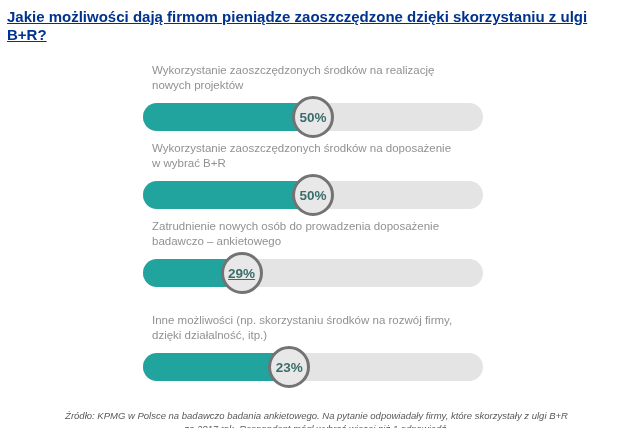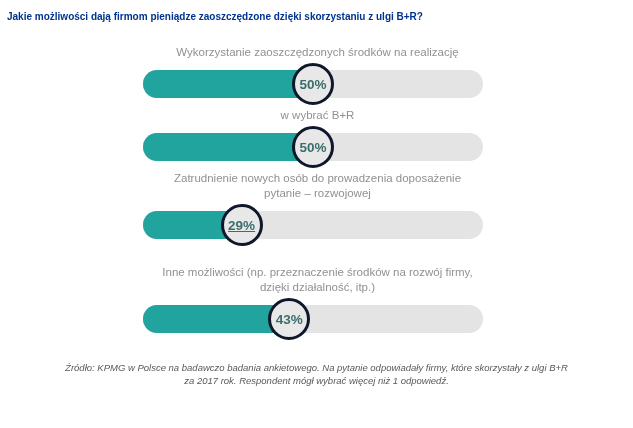--- a/index.html
+++ b/index.html
@@ -12,30 +12,30 @@
     font-family: "Liberation Sans", "DejaVu Sans", sans-serif;
   }
   .page {
     position: relative;
     width: 633px;
     height: 428px;
     background: #ffffff;
   }
   .chart-title {
     margin: 8px 6px 0 7px;
-    font-size: 10px;
+    font-size: 15px;
     font-weight: bold;
     color: #00338d;
     line-height: 18px;
     letter-spacing: 0px;
+    text-decoration: underline;
   }
   .chart-area {
     margin-left: 143px;
     width: 340px;
-    text-align: center;
   }
   .group { }
   .group + .group { margin-top: 10px; }
   .group-4 { margin-top: 26px !important; }
   .group-1 { margin-top: 19px; }
   .bar-label {
     padding-left: 9px;
     font-size: 11.5px;
     line-height: 15px;
     color: #8f9193;
@@ -61,21 +61,21 @@
     background: #21a39e;
     border-radius: 14px;
   }
   .badge {
     position: absolute;
     top: -7px;
     width: 42px;
     height: 42px;
     box-sizing: border-box;
     background: #e8e8e8;
-    border: 3px solid #0f172a;
+    border: 3px solid #737373;
     border-radius: 50%;
     display: flex;
     align-items: center;
     justify-content: center;
     font-size: 13.5px;
     font-weight: bold;
     color: #3b6e6b;
     z-index: 2;
   }
   .footer {
@@ -93,70 +93,72 @@
 
 <div class="page">
 
   <div class="chart-title">Jakie możliwości dają firmom pieniądze zaoszczędzone dzięki skorzystaniu z ulgi B+R?</div>
 
   <div class="chart-area">
 
     <div class="group group-1">
       <div class="bar-label">
         <div>Wykorzystanie zaoszczędzonych środków na realizację</div>
+        <div>nowych projektów</div>
       </div>
       <div class="bar-row">
         <div class="track">
           <div class="fill" style="width: 50%;"></div>
           <div class="badge" style="left: calc(50% - 21px);">
             <span>50%</span>
           </div>
         </div>
       </div>
     </div>
 
     <div class="group">
       <div class="bar-label">
+        <div>Wykorzystanie zaoszczędzonych środków na doposażenie</div>
         <div>w wybrać B+R</div>
       </div>
       <div class="bar-row">
         <div class="track">
           <div class="fill" style="width: 50%;"></div>
           <div class="badge" style="left: calc(50% - 21px);">
             <span>50%</span>
           </div>
         </div>
       </div>
     </div>
 
     <div class="group">
       <div class="bar-label">
         <div>Zatrudnienie nowych osób do prowadzenia doposażenie</div>
-        <div>pytanie – rozwojowej</div>
+        <div>badawczo – ankietowego</div>
       </div>
       <div class="bar-row">
         <div class="track">
           <div class="fill" style="width: 29%;"></div>
           <div class="badge" style="left: calc(29% - 21px); text-decoration: underline;">
             <span>29%</span>
           </div>
         </div>
       </div>
     </div>
 
     <div class="group group-4">
       <div class="bar-label">
-        <div>Inne możliwości (np. przeznaczenie środków na rozwój firmy,</div>
+        <div>Inne możliwości (np. skorzystaniu środków na rozwój firmy,</div>
         <div>dzięki działalność, itp.)</div>
       </div>
       <div class="bar-row">
         <div class="track">
           <div class="fill" style="width: 43%;"></div>
           <div class="badge" style="left: calc(43% - 21px);">
-            <span>43%</span>
+            <span>23%</span>
           </div>
         </div>
       </div>
     </div>
 
   </div>
 
   <div class="footer">
     <div>Źródło: KPMG w Polsce na badawczo badania ankietowego. Na pytanie odpowiadały firmy, które skorzystały z ulgi B+R</div>
     <div>za 2017 rok. Respondent mógł wybrać więcej niż 1 odpowiedź.</div>

